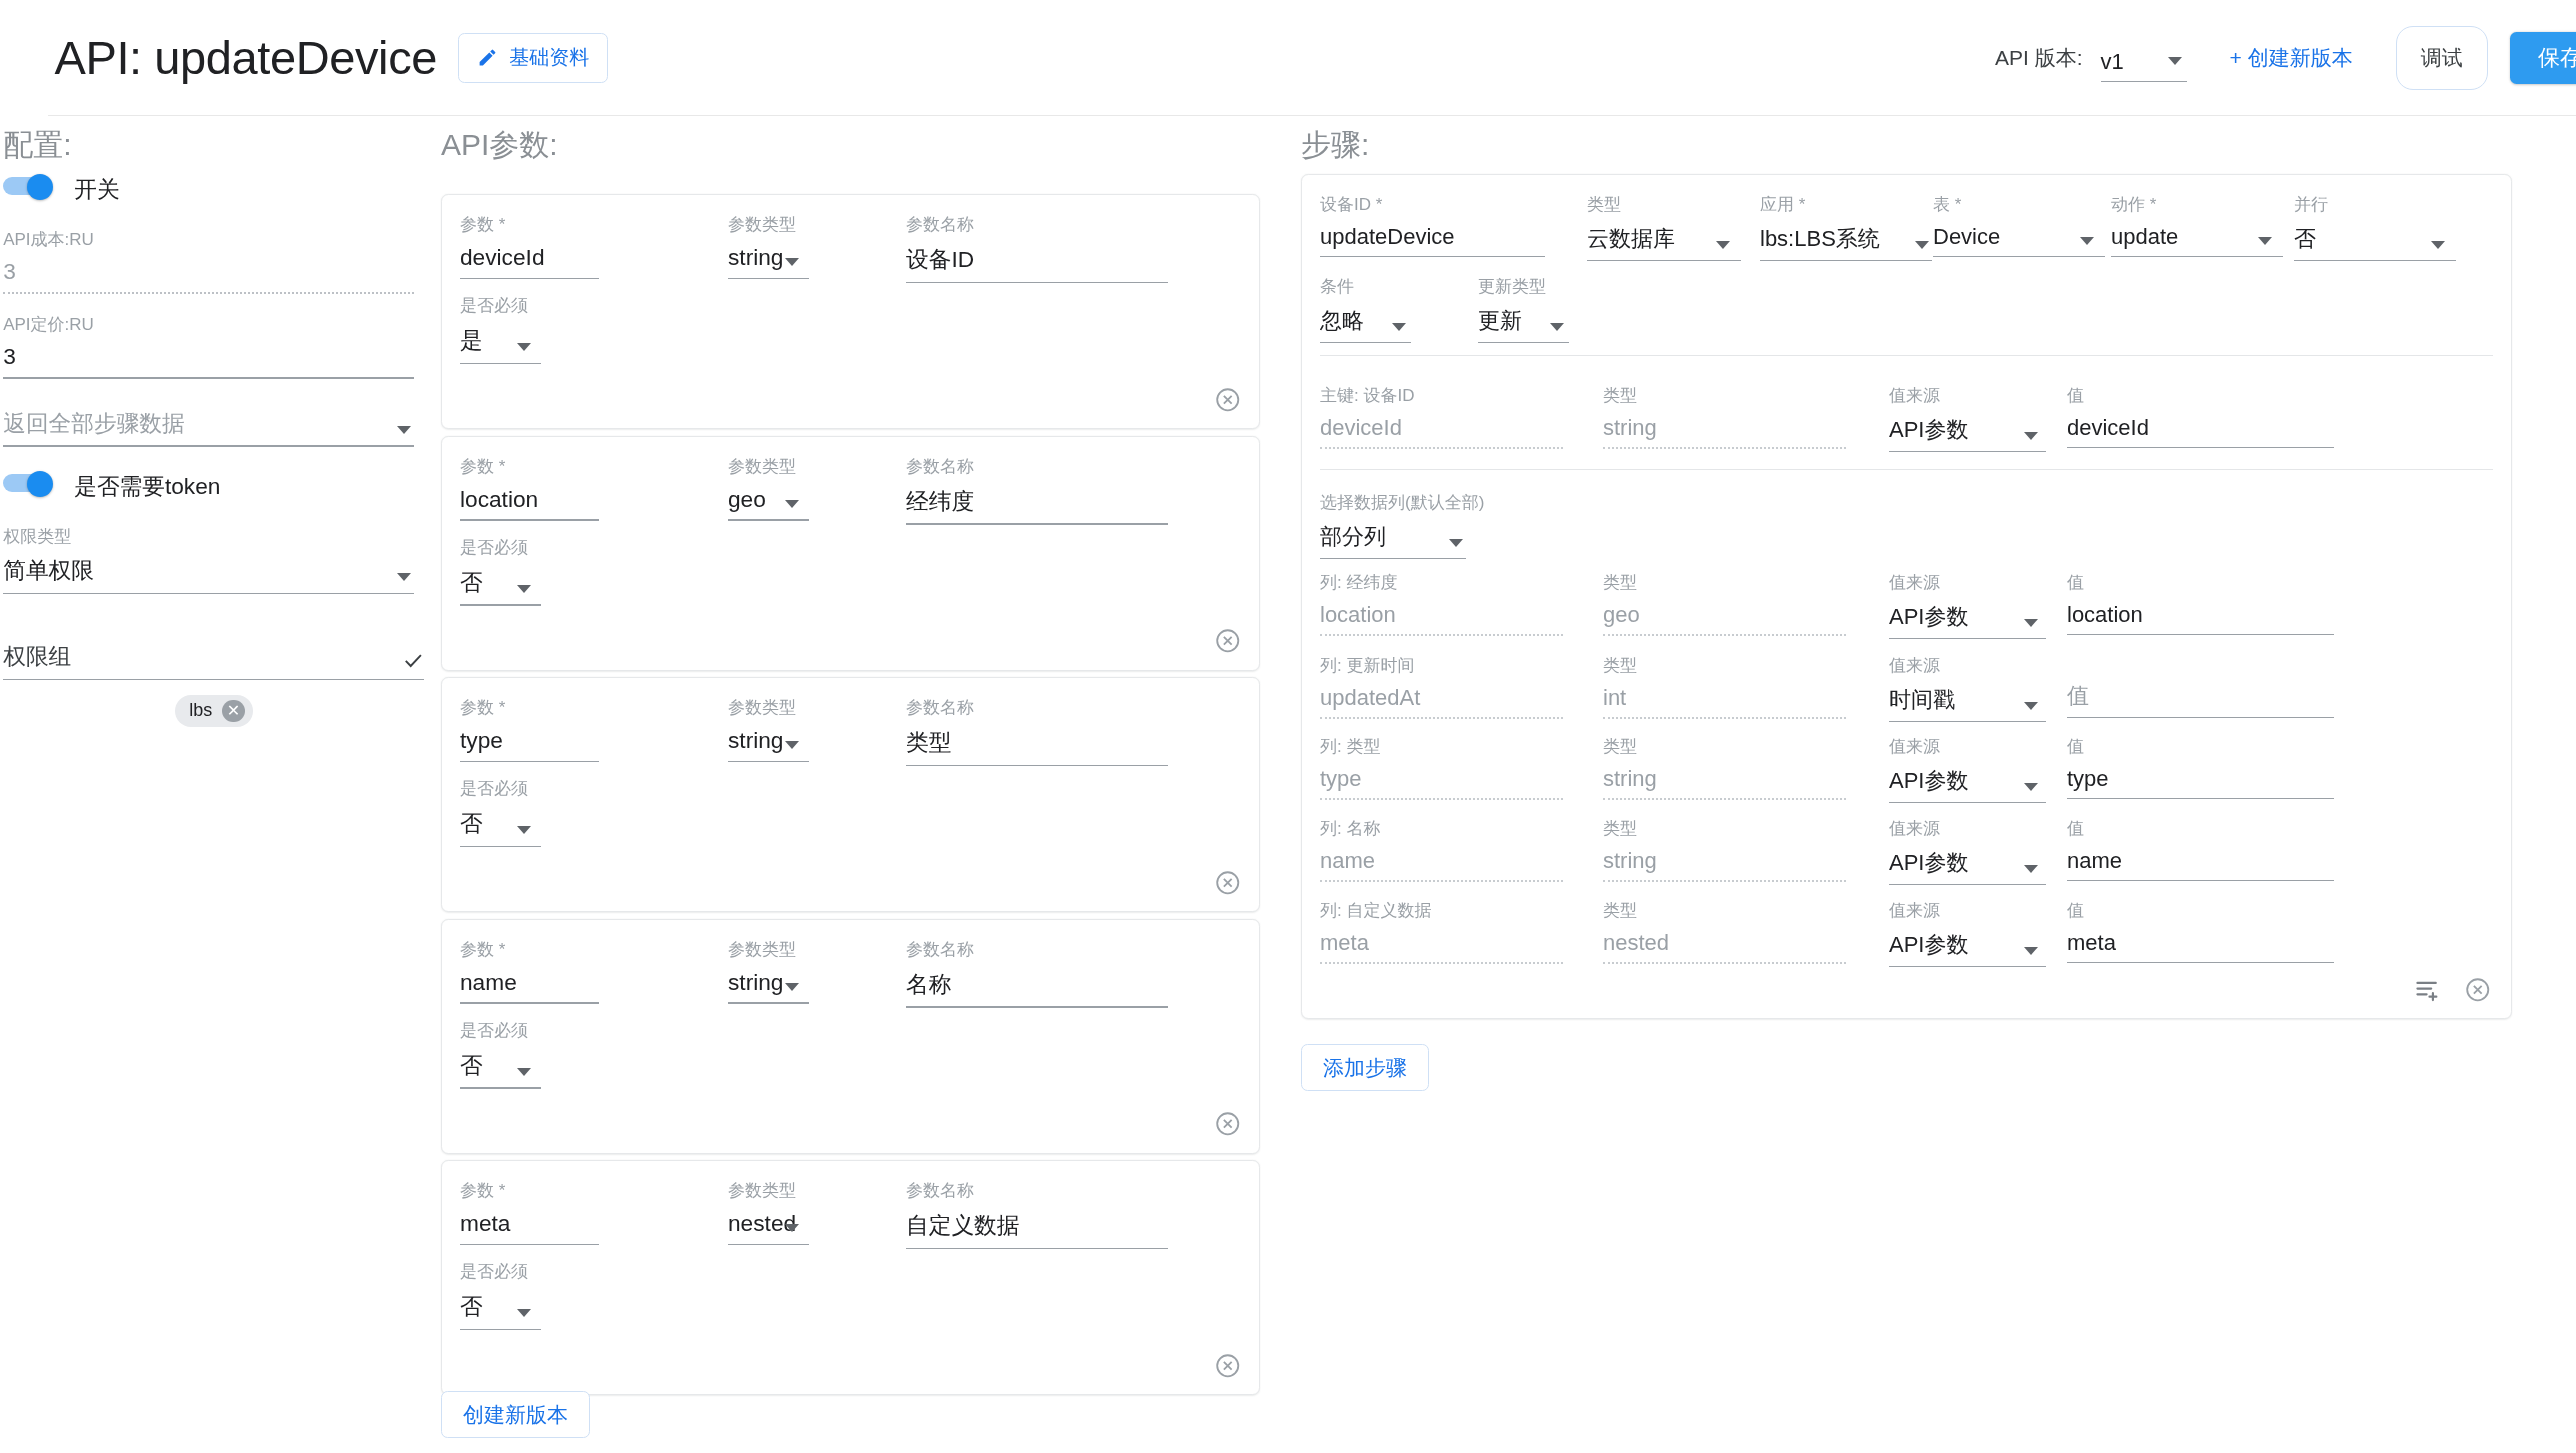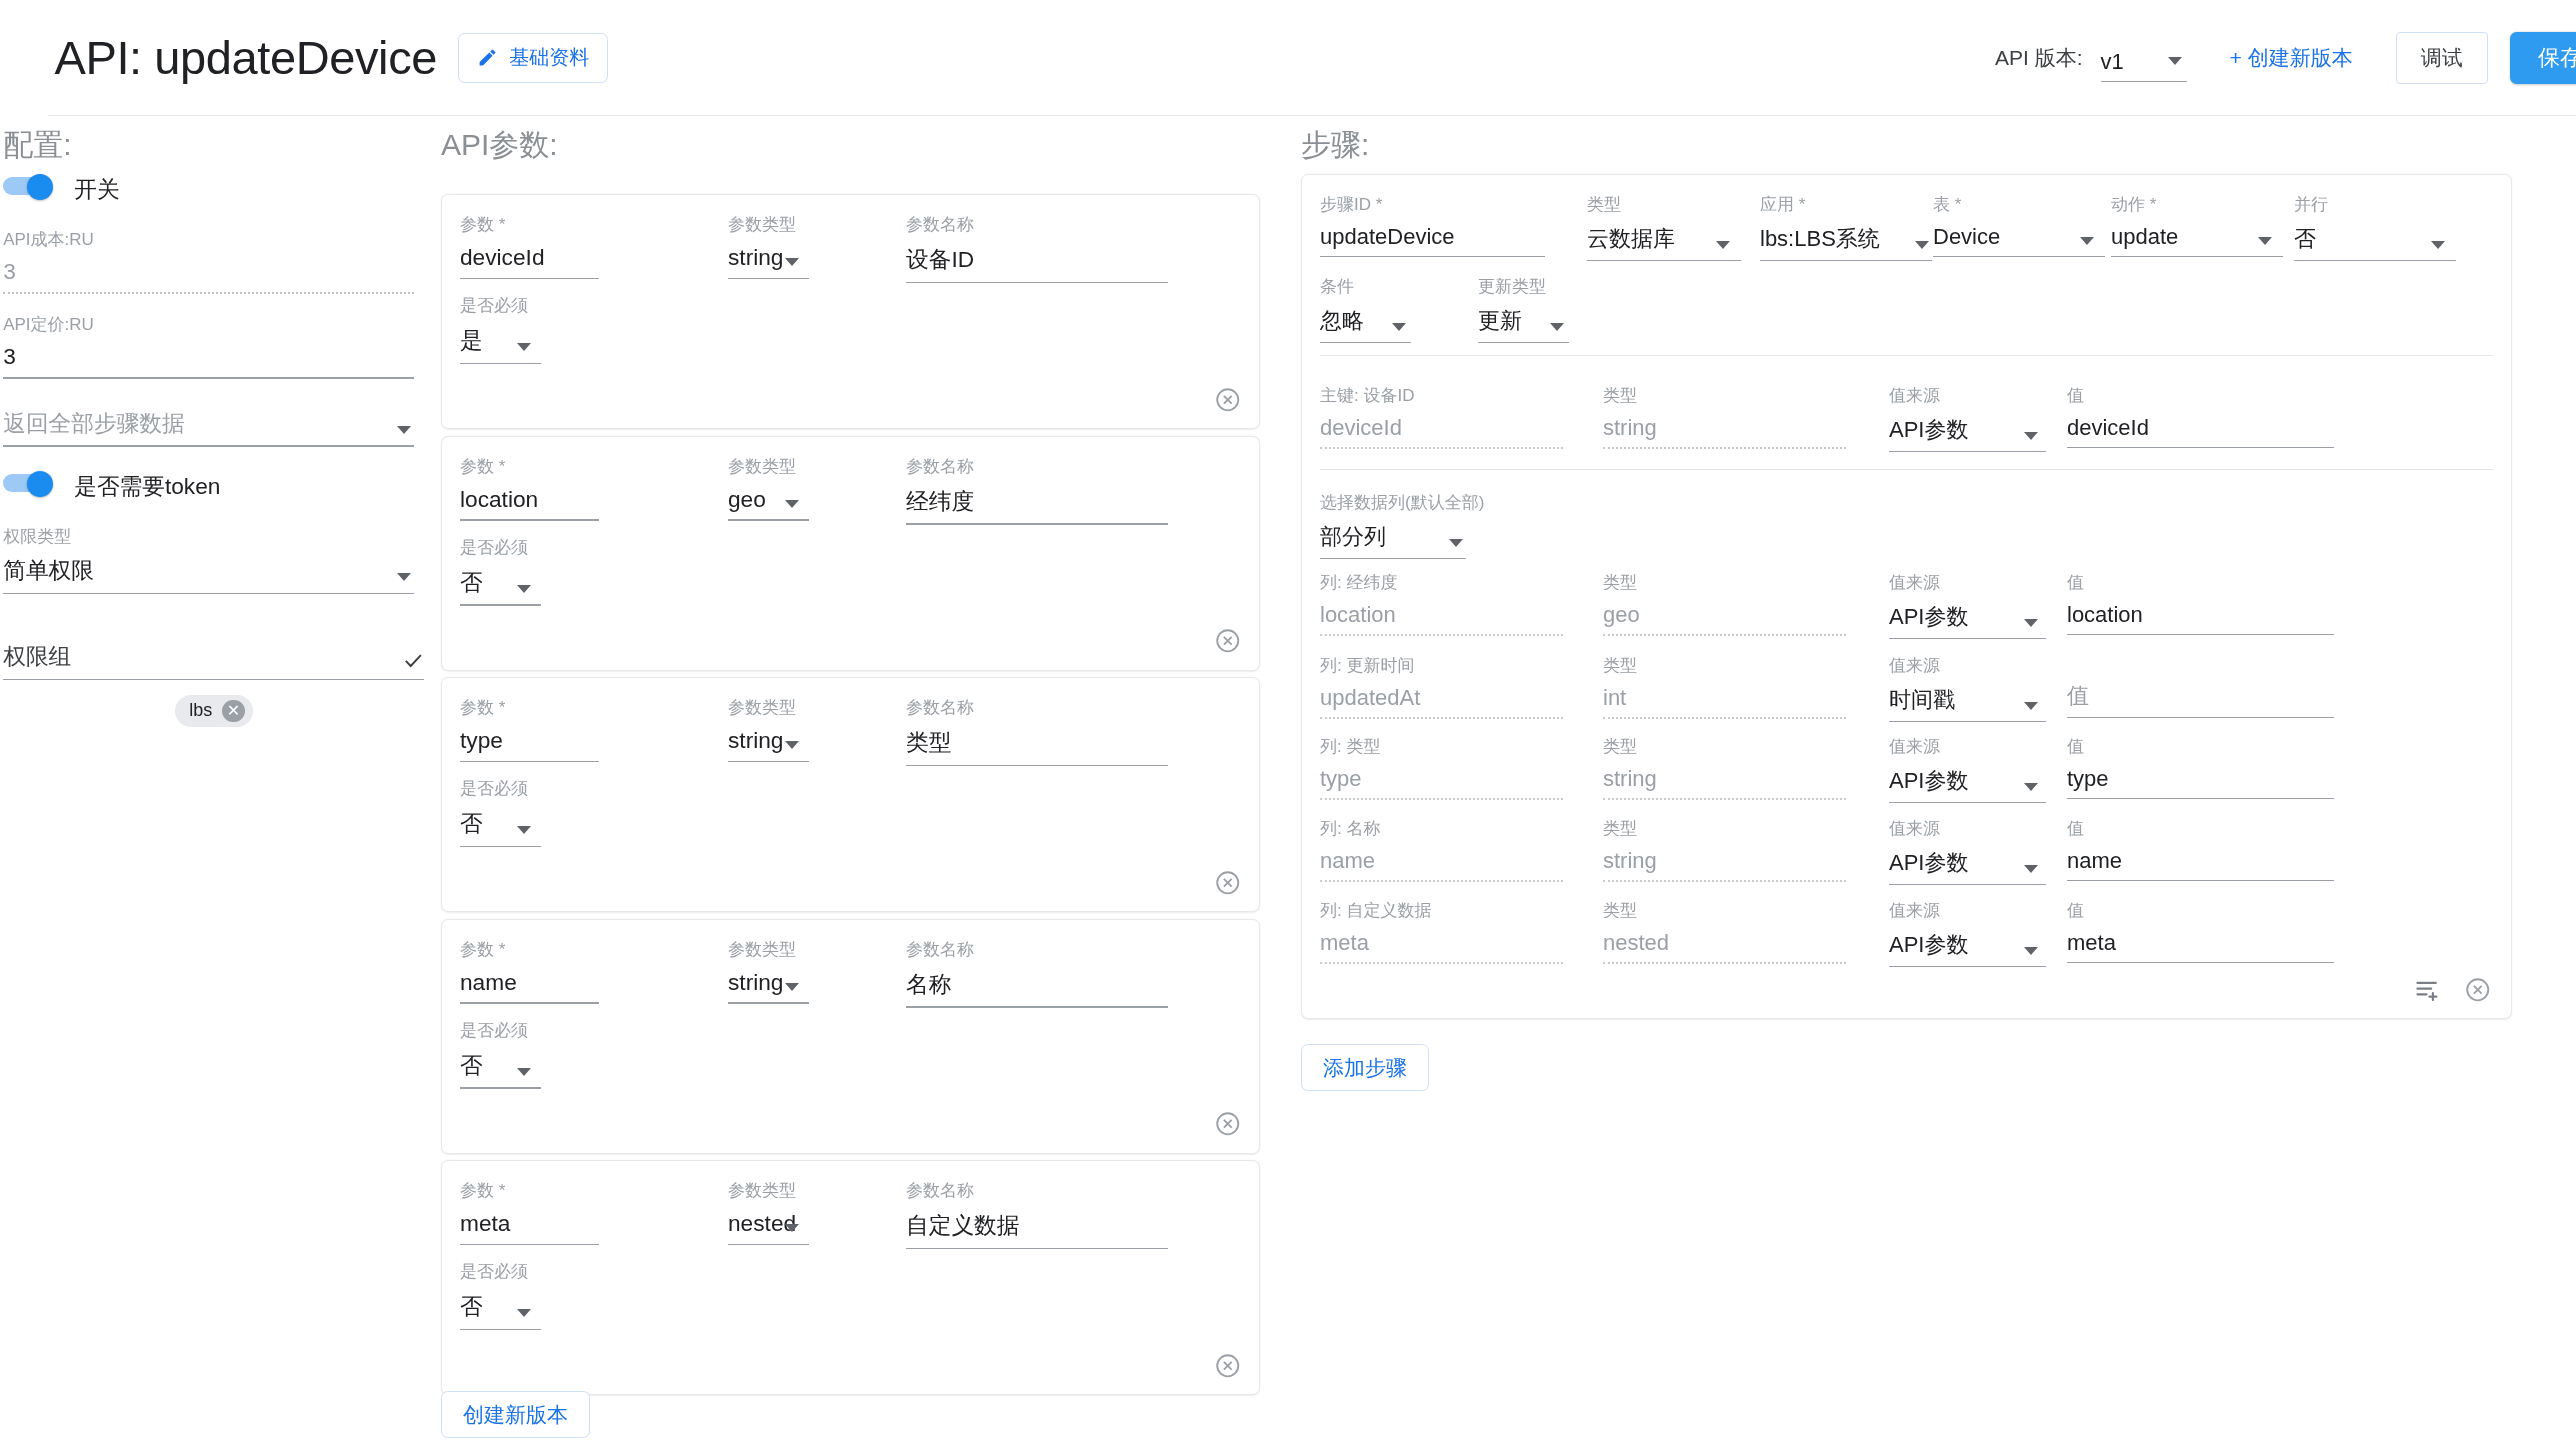--- a/index.html
+++ b/index.html
@@ -46,22 +46,22 @@
     width: 0; height: 0; border-left: 7.3px solid transparent;
     border-right: 7.3px solid transparent; border-top: 8px solid #5f6368;
     display: inline-block;
   }
   .ver-select .caret { position: absolute; right: 4.9px; bottom: 16px; }
   .newver-btn {
     margin-left: 37px; color: #1a73e8; font-size: 21px; cursor: pointer;
     white-space: nowrap; background: none; border: none; font-family: inherit;
   }
   .debug-btn {
-    margin-left: 37px; height: 52px; padding: 0 24px;
-    border: 1.6px solid #cfe0f5; border-radius: 4px; background: #fff;
+    margin-left: 37px; height: 64px; padding: 0 24px;
+    border: 1.6px solid #cfe0f5; border-radius: 17px; background: #fff;
     color: #3c4043; font-size: 21px; cursor: pointer; white-space: nowrap;
     font-family: inherit;
   }
   .save-btn {
     margin-left: 22.7px; height: 52px; padding: 0 27.5px;
     border: none; border-radius: 6.5px; background: #2e9bf0;
     color: #fff; font-size: 22px; cursor: pointer; white-space: nowrap;
     font-family: inherit; box-shadow: 0 0.8px 2.4px rgba(0,0,0,.22);
   }
 
@@ -417,21 +417,21 @@
       </span>
     </div>
 
     <button class="addbtn" style="left:0px; top:1197px;">创建新版本</button>
   </div>
 
   <div class="steps-col">
     <div class="scard">
 
       <div class="sf" style="left:18px; top:18px; width:225px;">
-        <span class="flab">步骤ID *</span>
+        <span class="flab">设备ID *</span>
         <div class="fval">updateDevice</div>
         <div class="uline"></div>
       </div>
       <div class="sf" style="left:285px; top:18px; width:154px;">
         <span class="flab">类型</span>
         <div class="fval">云数据库</div>
         <div class="uline"></div>
         <span class="caret sel-arrow" style="right:11.3px;"></span>
       </div>
       <div class="sf" style="left:458px; top:18px; width:172px;">

